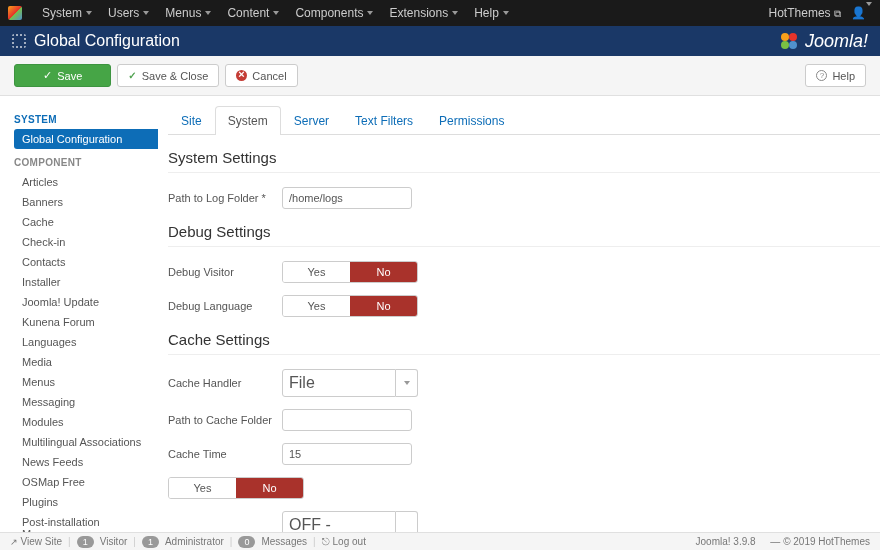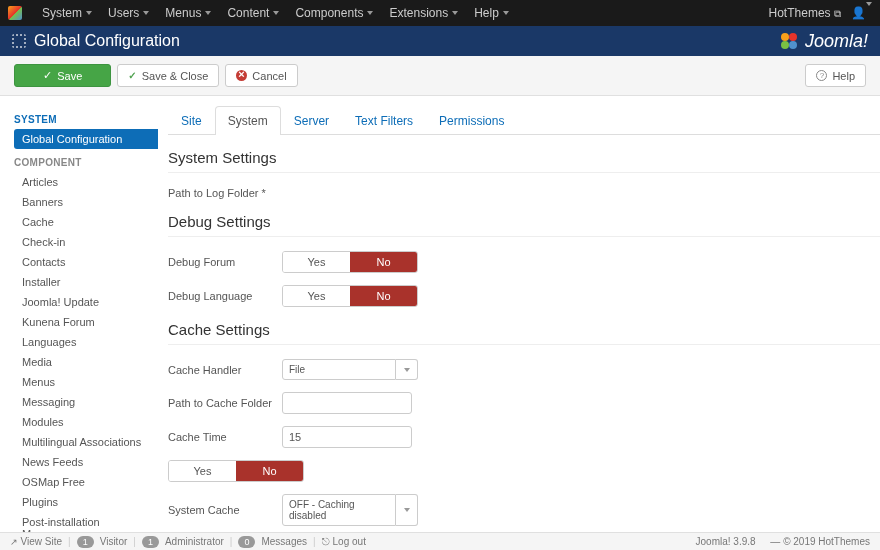--- a/index.html
+++ b/index.html
@@ -50,21 +50,21 @@
 
 .field-row { display:flex; align-items:center; margin-bottom:12px; }
 .field-row label { width:114px; font-size:11px; color:#555; }
 .txt-input { width:130px; padding:4px 6px; border:1px solid #ccc; border-radius:3px; font-size:11px; color:#555; }
 
 .yn-group { display:flex; width:136px; border-radius:3px; overflow:hidden; border:1px solid #ccc; }
 .yn-btn { flex:1; padding:4px 0; text-align:center; font-size:11px; cursor:pointer; background:#fff; color:#555; }
 .yn-btn.sel-no { background:#a9322b; color:#fff; }
 
 .select-wrap { display:flex; width:136px; }
-.select-main { flex:1; border:1px solid #ccc; border-radius:3px 0 0 3px; padding:4px 6px; font-size:10px; color:#555; background:#fff; }
+.select-main { flex:1; border:1px solid #ccc; border-radius:3px 0 0 3px; padding:4px 6px; font-size:16px; color:#555; background:#fff; }
 .select-caret { width:22px; border:1px solid #ccc; border-left:none; border-radius:0 3px 3px 0; display:flex; align-items:center; justify-content:center; background:#fff; cursor:pointer; }
 
 .status { position:absolute; bottom:0; left:0; right:0; height:18px; background:#f5f5f5; border-top:1px solid #e0e0e0; display:flex; align-items:center; padding:0 10px; font-size:10px; color:#777; gap:6px; }
 .status .sep { color:#ccc; }
 .badge { background:#999; color:#fff; border-radius:8px; padding:1px 6px; font-size:9px; }
 .status .view-site::before { content:"↗"; margin-right:3px; font-size:9px; }
 .status .logout::before { content:"⎋"; margin-right:3px; }
 .status .spacer { flex:1; }
 
 ::-webkit-scrollbar { width:6px; }
@@ -184,26 +184,27 @@
         <div class="tab active">System</div>
         <div class="tab">Server</div>
         <div class="tab">Text Filters</div>
         <div class="tab">Permissions</div>
       </div>
 
     <div class="section-h">System Settings</div>
     <hr class="hr">
     <div class="field-row">
       <label>Path to Log Folder *</label>
+      <input class="txt-input" value="/home/logs" style="">
     </div>
 
     <div class="section-h">Debug Settings</div>
     <hr class="hr">
     <div class="field-row">
-      <label>Debug Forum</label>
+      <label>Debug Visitor</label>
       <div class="yn-group">
         <div class="yn-btn">Yes</div>
         <div class="yn-btn sel-no">No</div>
       </div>
     </div>
     <div class="field-row">
       <label>Debug Language</label>
       <div class="yn-group">
         <div class="yn-btn">Yes</div>
         <div class="yn-btn sel-no">No</div>

